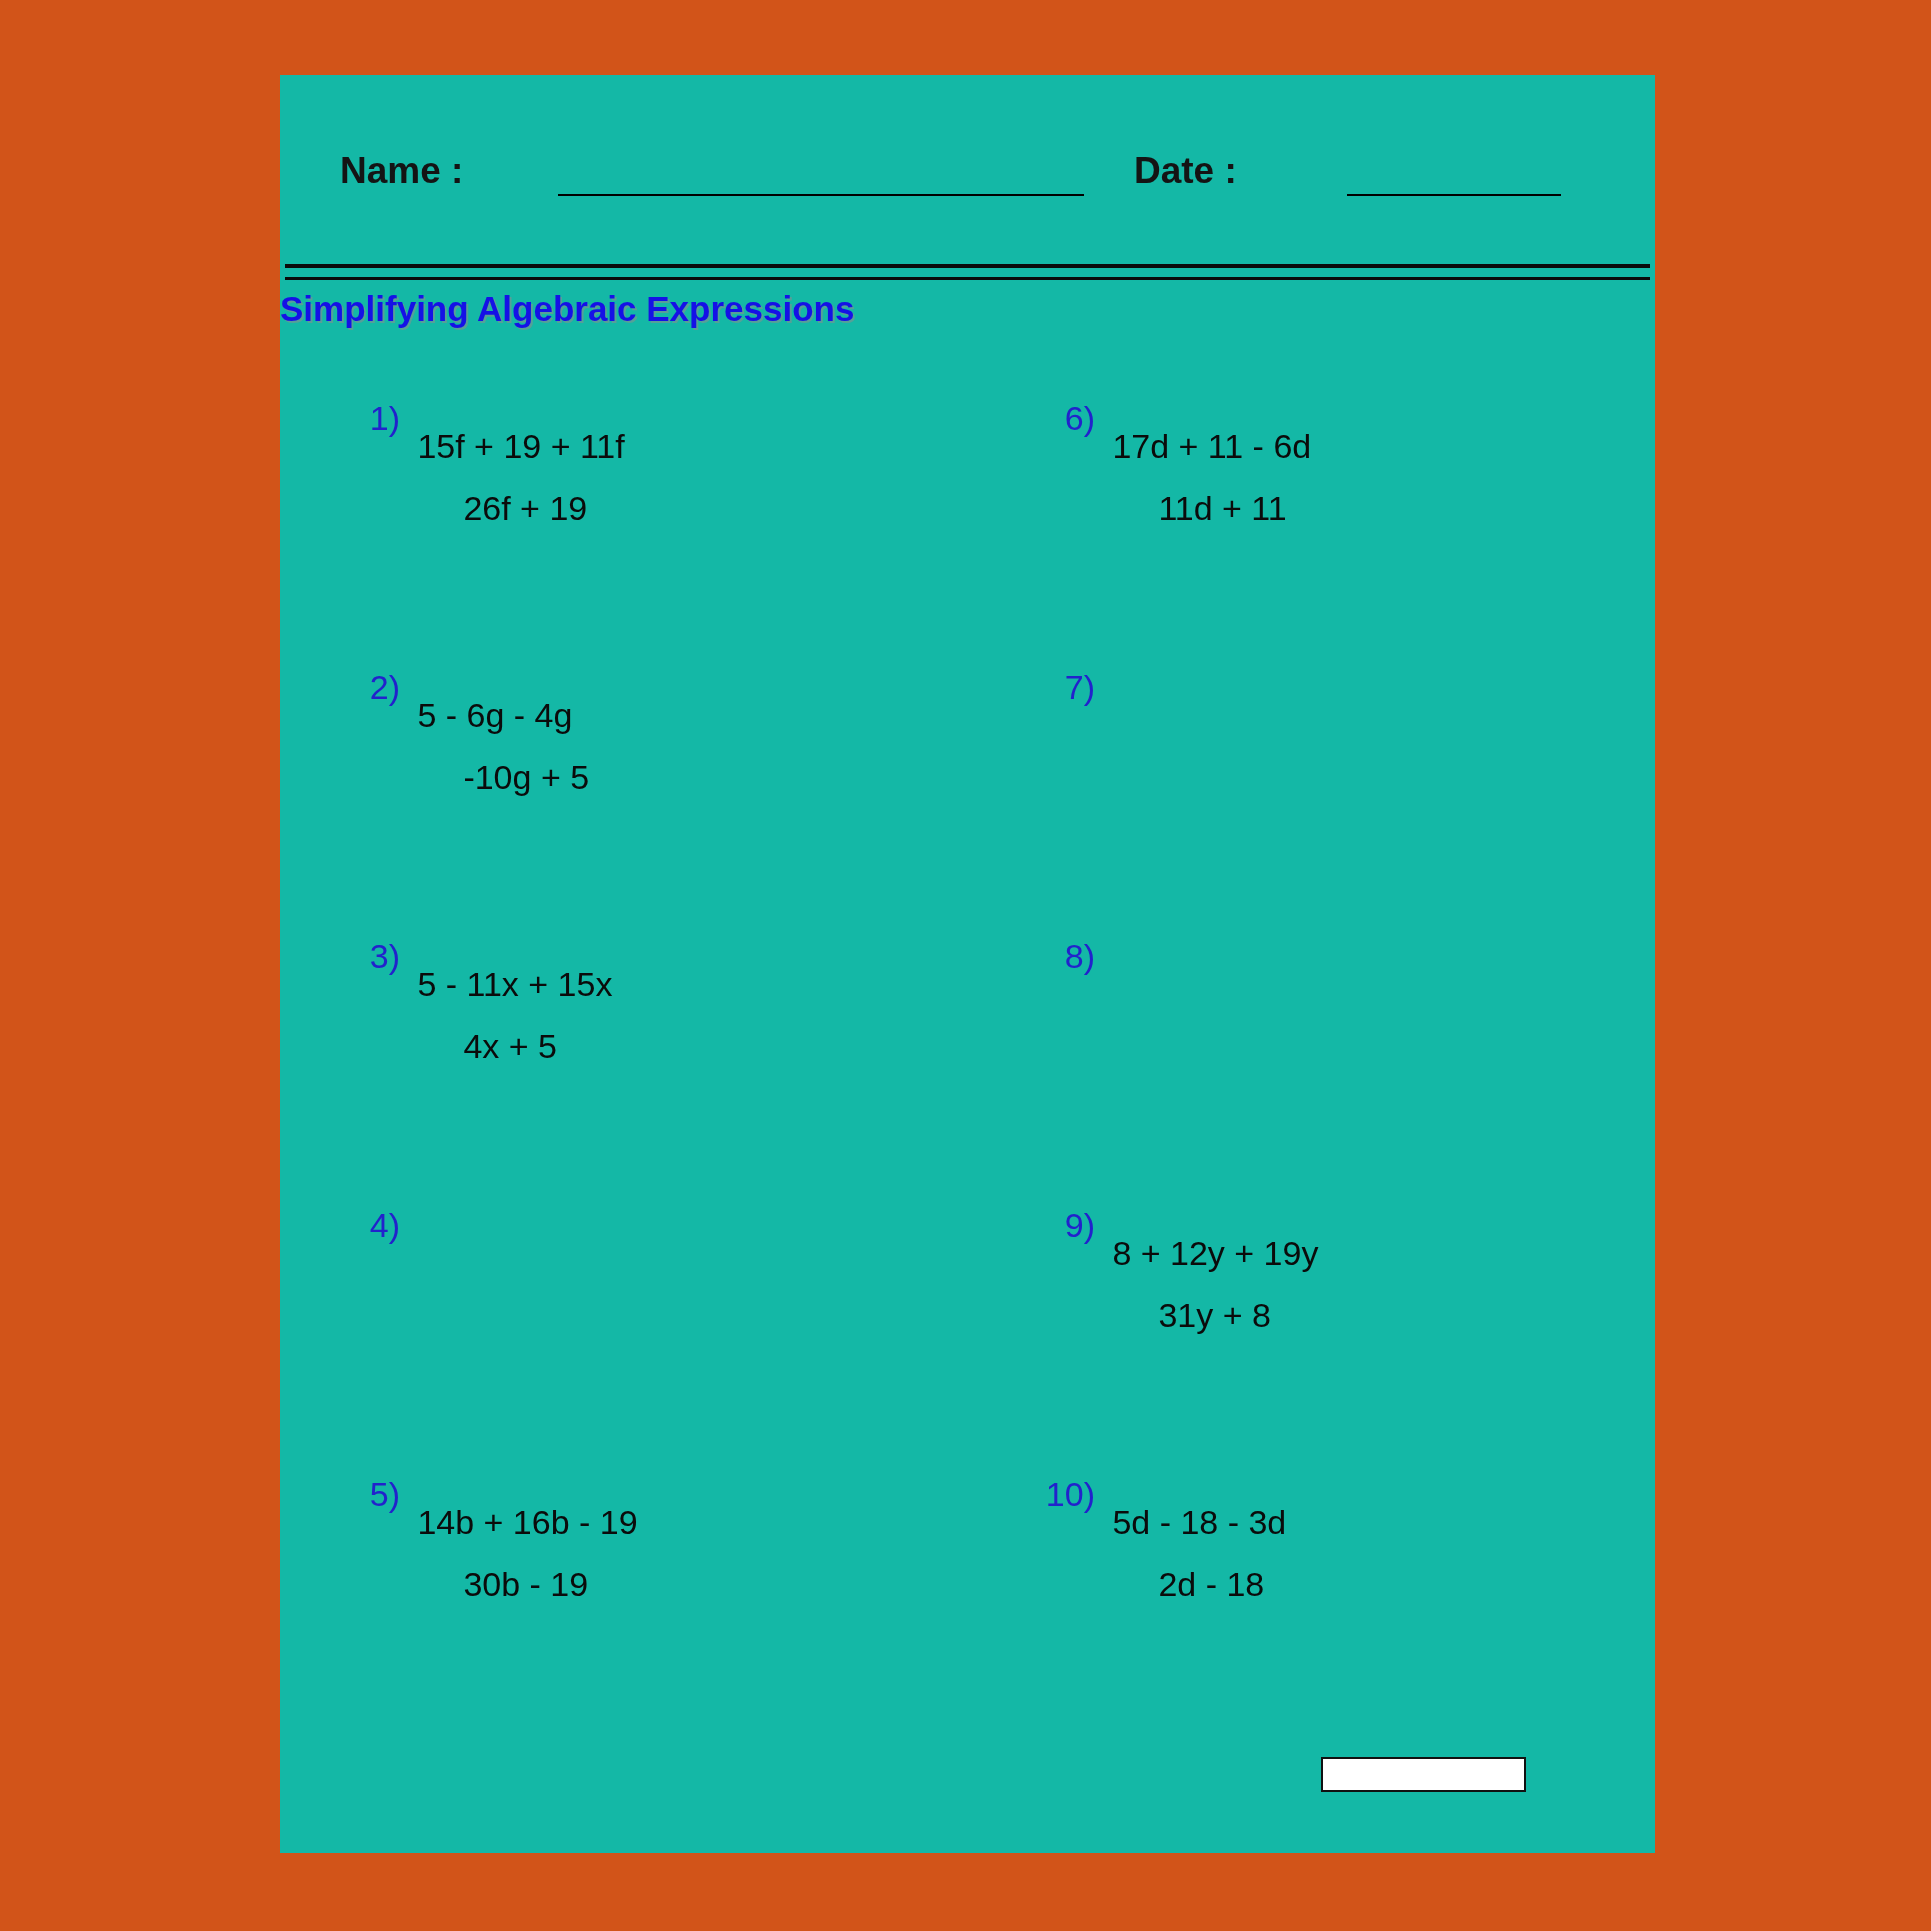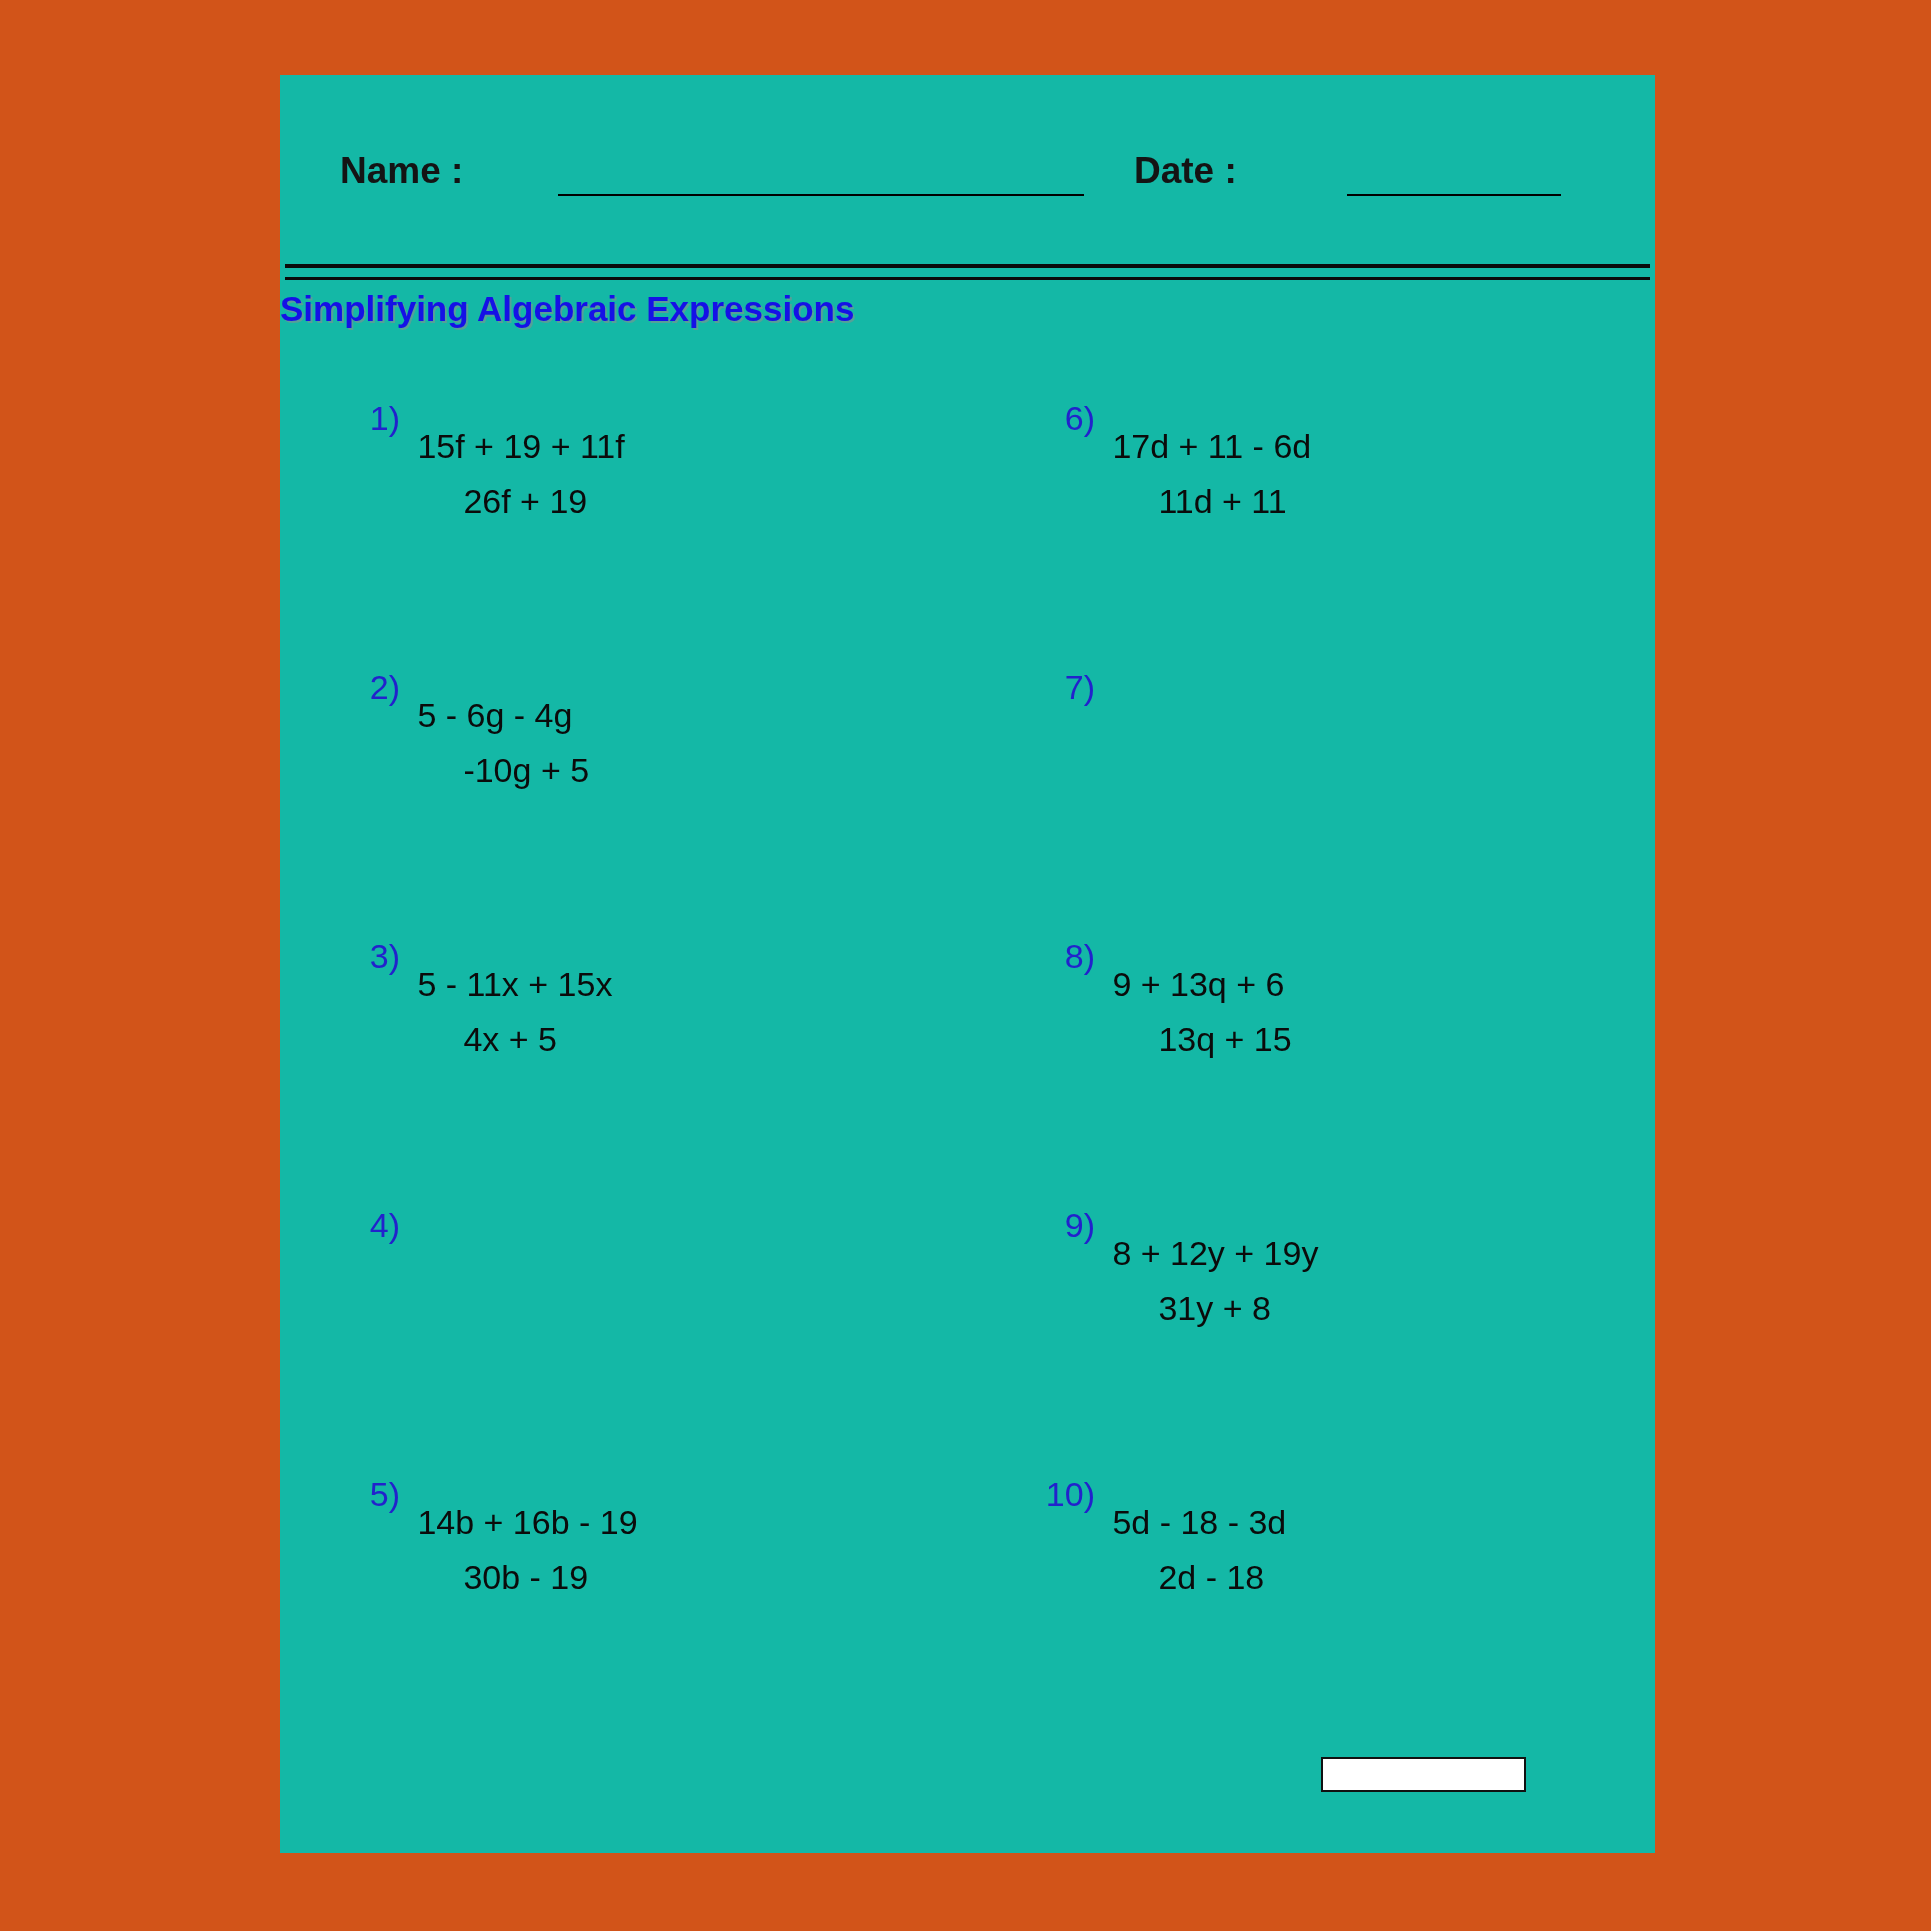--- a/index.html
+++ b/index.html
@@ -93,21 +93,21 @@
   }
   .p-expr {
     font-size: 34px;
     color: #0b0b0b;
     line-height: 1.15;
     margin-top: 28px;
   }
   .p-ans {
     font-size: 34px;
     color: #0b0b0b;
-    margin-top: 16px;
+    margin-top: 23px;
     margin-left: 46px;
     line-height: 1.15;
   }
   
   .answer-box {
     position: absolute;
     left: 1041px;
     top: 1682px;
     width: 201px;
     height: 31px;
@@ -171,24 +171,20 @@
       <div class="p-body">
         <div class="p-expr">17d + 11 - 6d</div>
         <div class="p-ans">11d + 11</div>
       </div>
     </div>
     <div class="problem">
       <span class="p-num">7)</span>
     </div>
     <div class="problem">
       <span class="p-num">8)</span>
-      <div class="p-body">
-        <div class="p-expr">9 + 13q + 6</div>
-        <div class="p-ans">13q + 15</div>
-      </div>
     </div>
     <div class="problem">
       <span class="p-num">9)</span>
       <div class="p-body">
         <div class="p-expr">8 + 12y + 19y</div>
         <div class="p-ans">31y + 8</div>
       </div>
     </div>
     <div class="problem">
       <span class="p-num">10)</span>

